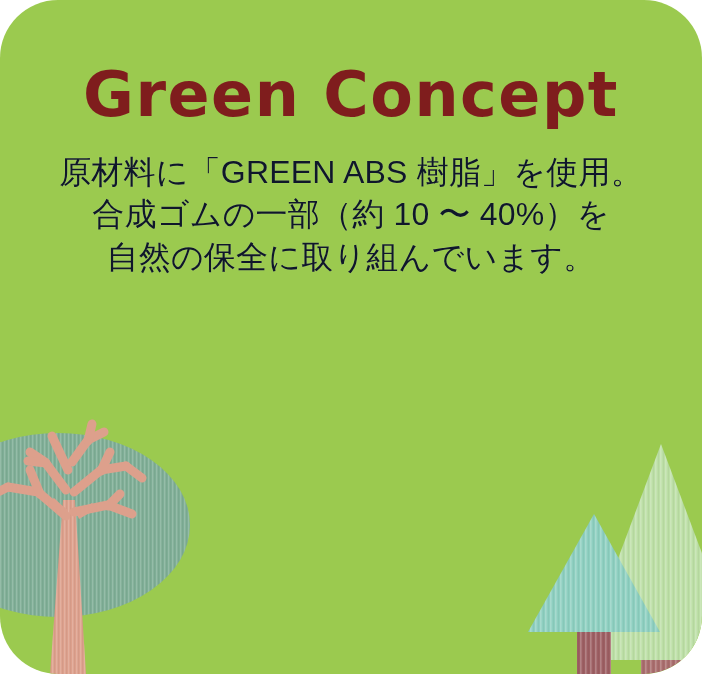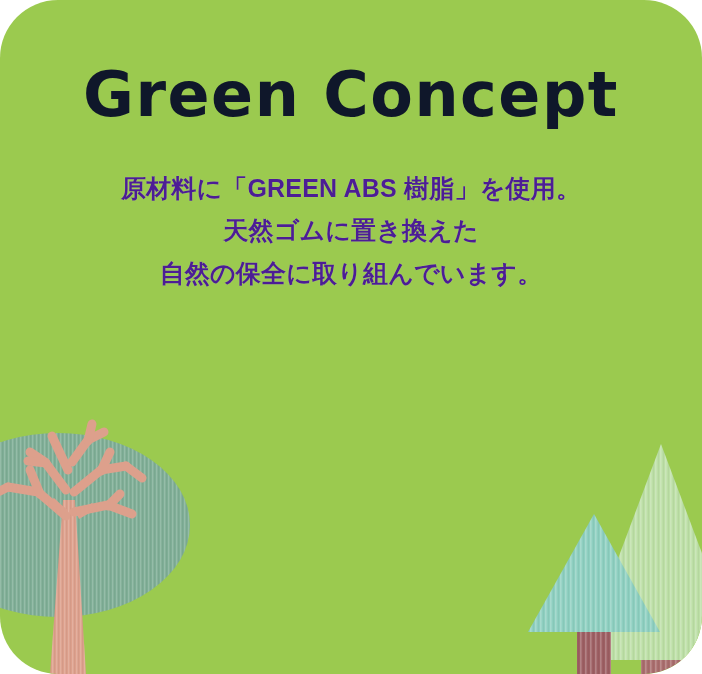--- a/index.html
+++ b/index.html
@@ -41,31 +41,31 @@
     height: 674px;
     box-sizing: border-box;
     padding-top: 62px;
     text-align: center;
   }
 
   #title {
     font-family: "DejaVu Sans", "Liberation Sans", sans-serif;
     font-size: 62px;
     font-weight: bold;
-    color: #0f172a;
+    color: #7f1d1d;
     letter-spacing: 1.5px;
     line-height: 1.05;
-    margin: 0 0 40px 0;
+    margin: 0 0 24px 0;
     white-space: nowrap;
   }
 
   #body-lines {
-    color: #4c1d95;
-    font-size: 25px;
-    font-weight: bold;
+    color: #0f172a;
+    font-size: 32px;
+    font-weight: normal;
     line-height: 42.3px;
     letter-spacing: 0.2px;
     text-shadow: 0 0 1px rgba(255,255,255,0.35);
   }
   .body-line {
     display: block;
     white-space: nowrap;
   }
 </style>
 </head>
@@ -143,18 +143,18 @@
 
     </g>
   </svg>
 
   <div id="content">
 
     <h1 id="title">Green Concept</h1>
 
     <div id="body-lines">
       <span class="body-line">原材料に「GREEN ABS 樹脂」を使用。</span>
-      <span class="body-line">天然ゴムに置き換えた</span>
+      <span class="body-line">合成ゴムの一部（約 10 〜 40%）を</span>
       <span class="body-line">自然の保全に取り組んでいます。</span>
     </div>
 
   </div>
 </div>
 
 </body></html>

